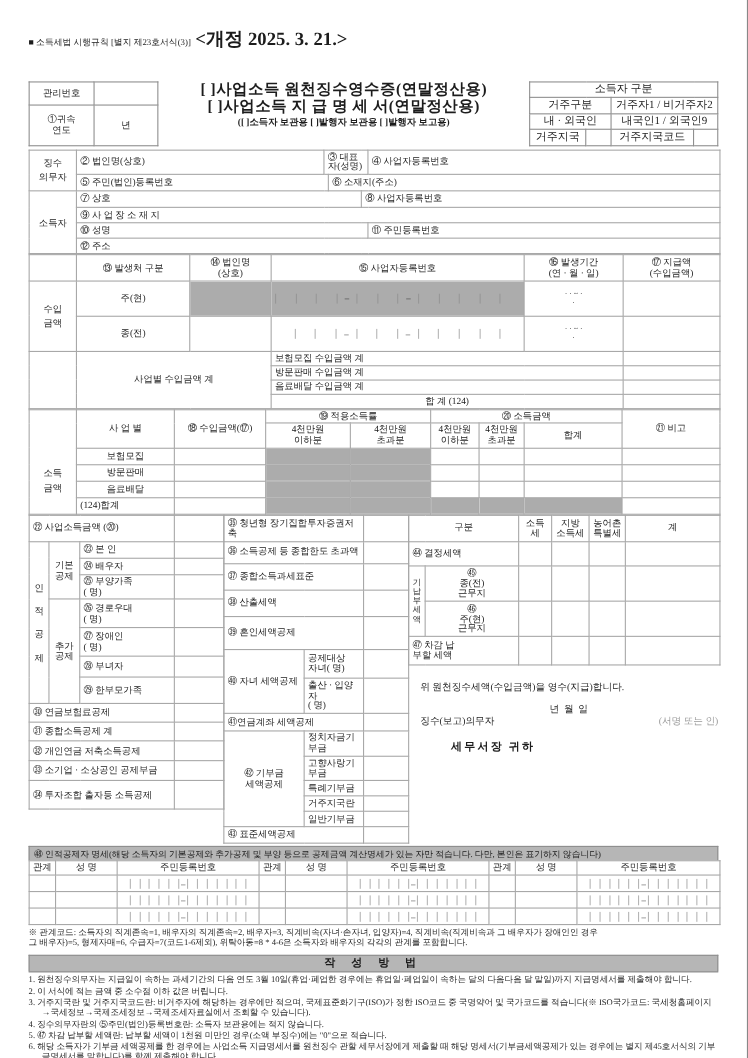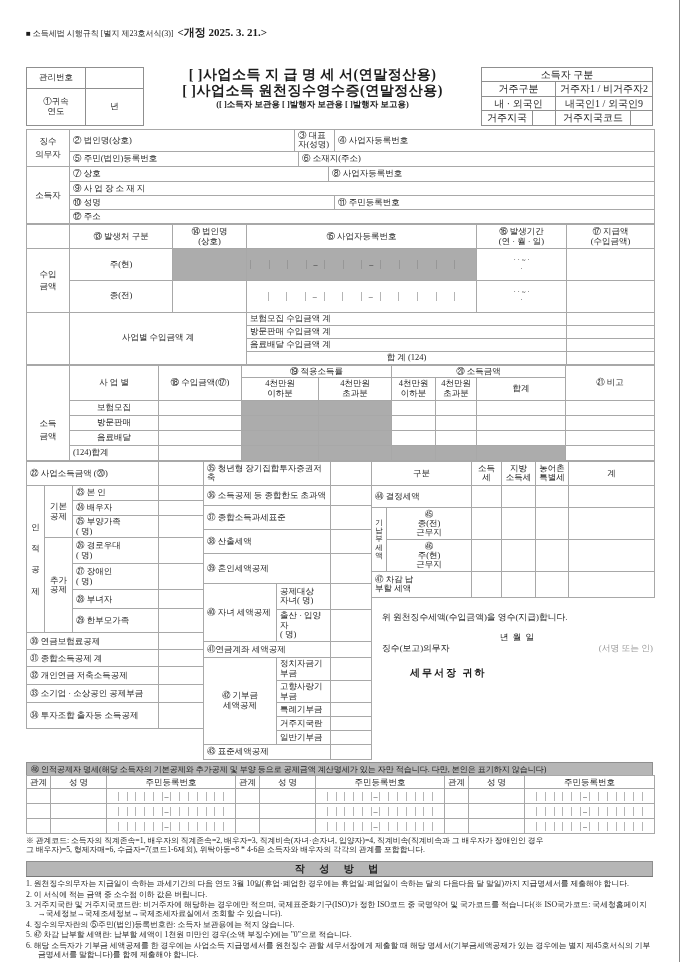--- a/index.html
+++ b/index.html
@@ -1,20 +1,20 @@
 <!DOCTYPE html>
 <html><head>
 <meta charset="utf-8">
 <style>
   html,body{margin:0;padding:0;background:#888;}
   .page{width:679px;height:962px;background:#fff;position:relative;
         font-family:Liberation Serif, serif;color:#1c1c1c;box-sizing:border-box;
         padding:26px 26px 0 26px;font-size:8.5px;line-height:1.15;}
   .reg{font-size:8px;display:flex;align-items:baseline;gap:4px;margin-bottom:4px;}
-  .reg .rev{font-size:11px;font-weight:bold;}
+  .reg .rev{font-size:17px;font-weight:bold;}
   
   .hband{display:flex;align-items:stretch;margin-bottom:3px;margin-top:28px;}
   .mgmt{width:118px;border:1px solid #8f8f8f;border-collapse:collapse;font-size:8.5px;}
   .mgmt td{border:1px solid #8f8f8f;padding:1px 3px;}
   .titles{flex:1;text-align:center;padding:0 4px;}
   .titles .t1{font-size:14px;font-weight:bold;letter-spacing:.5px;white-space:nowrap;}
   .titles .t3{font-size:8.5px;font-weight:bold;margin-top:1px;}
   .resbox{width:172px;border-collapse:collapse;font-size:10px;}
   .resbox td{border:1px solid #8f8f8f;padding:1px 2px;text-align:center;}
   
@@ -68,22 +68,22 @@
         <td></td>
       </tr>
       <tr style="height:30px;padding-left:30px;">
         <td class="ctr" style="white-space:pre-line;">①귀속
 연도</td>
         <td class="ctr"><span>년</span></td>
       </tr>
     </tbody>
       </table>
     <div class="titles">
+      <div class="t1">[   ]사업소득 원천징수영수증(연말정산용)</div>
       <div class="t1">[   ]사업소득 지 급 명 세 서(연말정산용)</div>
-      <div class="t1">[   ]사업소득 원천징수영수증(연말정산용)</div>
       <div class="t3">([ ]소득자 보관용 [  ]발행자 보관용 [  ]발행자 보고용)</div>
     </div>
     <table class="resbox">
       <tbody>
           <tr style="height:13px;">
             <td colspan="4">소득자 구분</td>
           </tr>
       <tr style="height:13px;">
         <td colspan="2">거주구분</td>
         <td colspan="2">거주자1 / 비거주자2</td>

